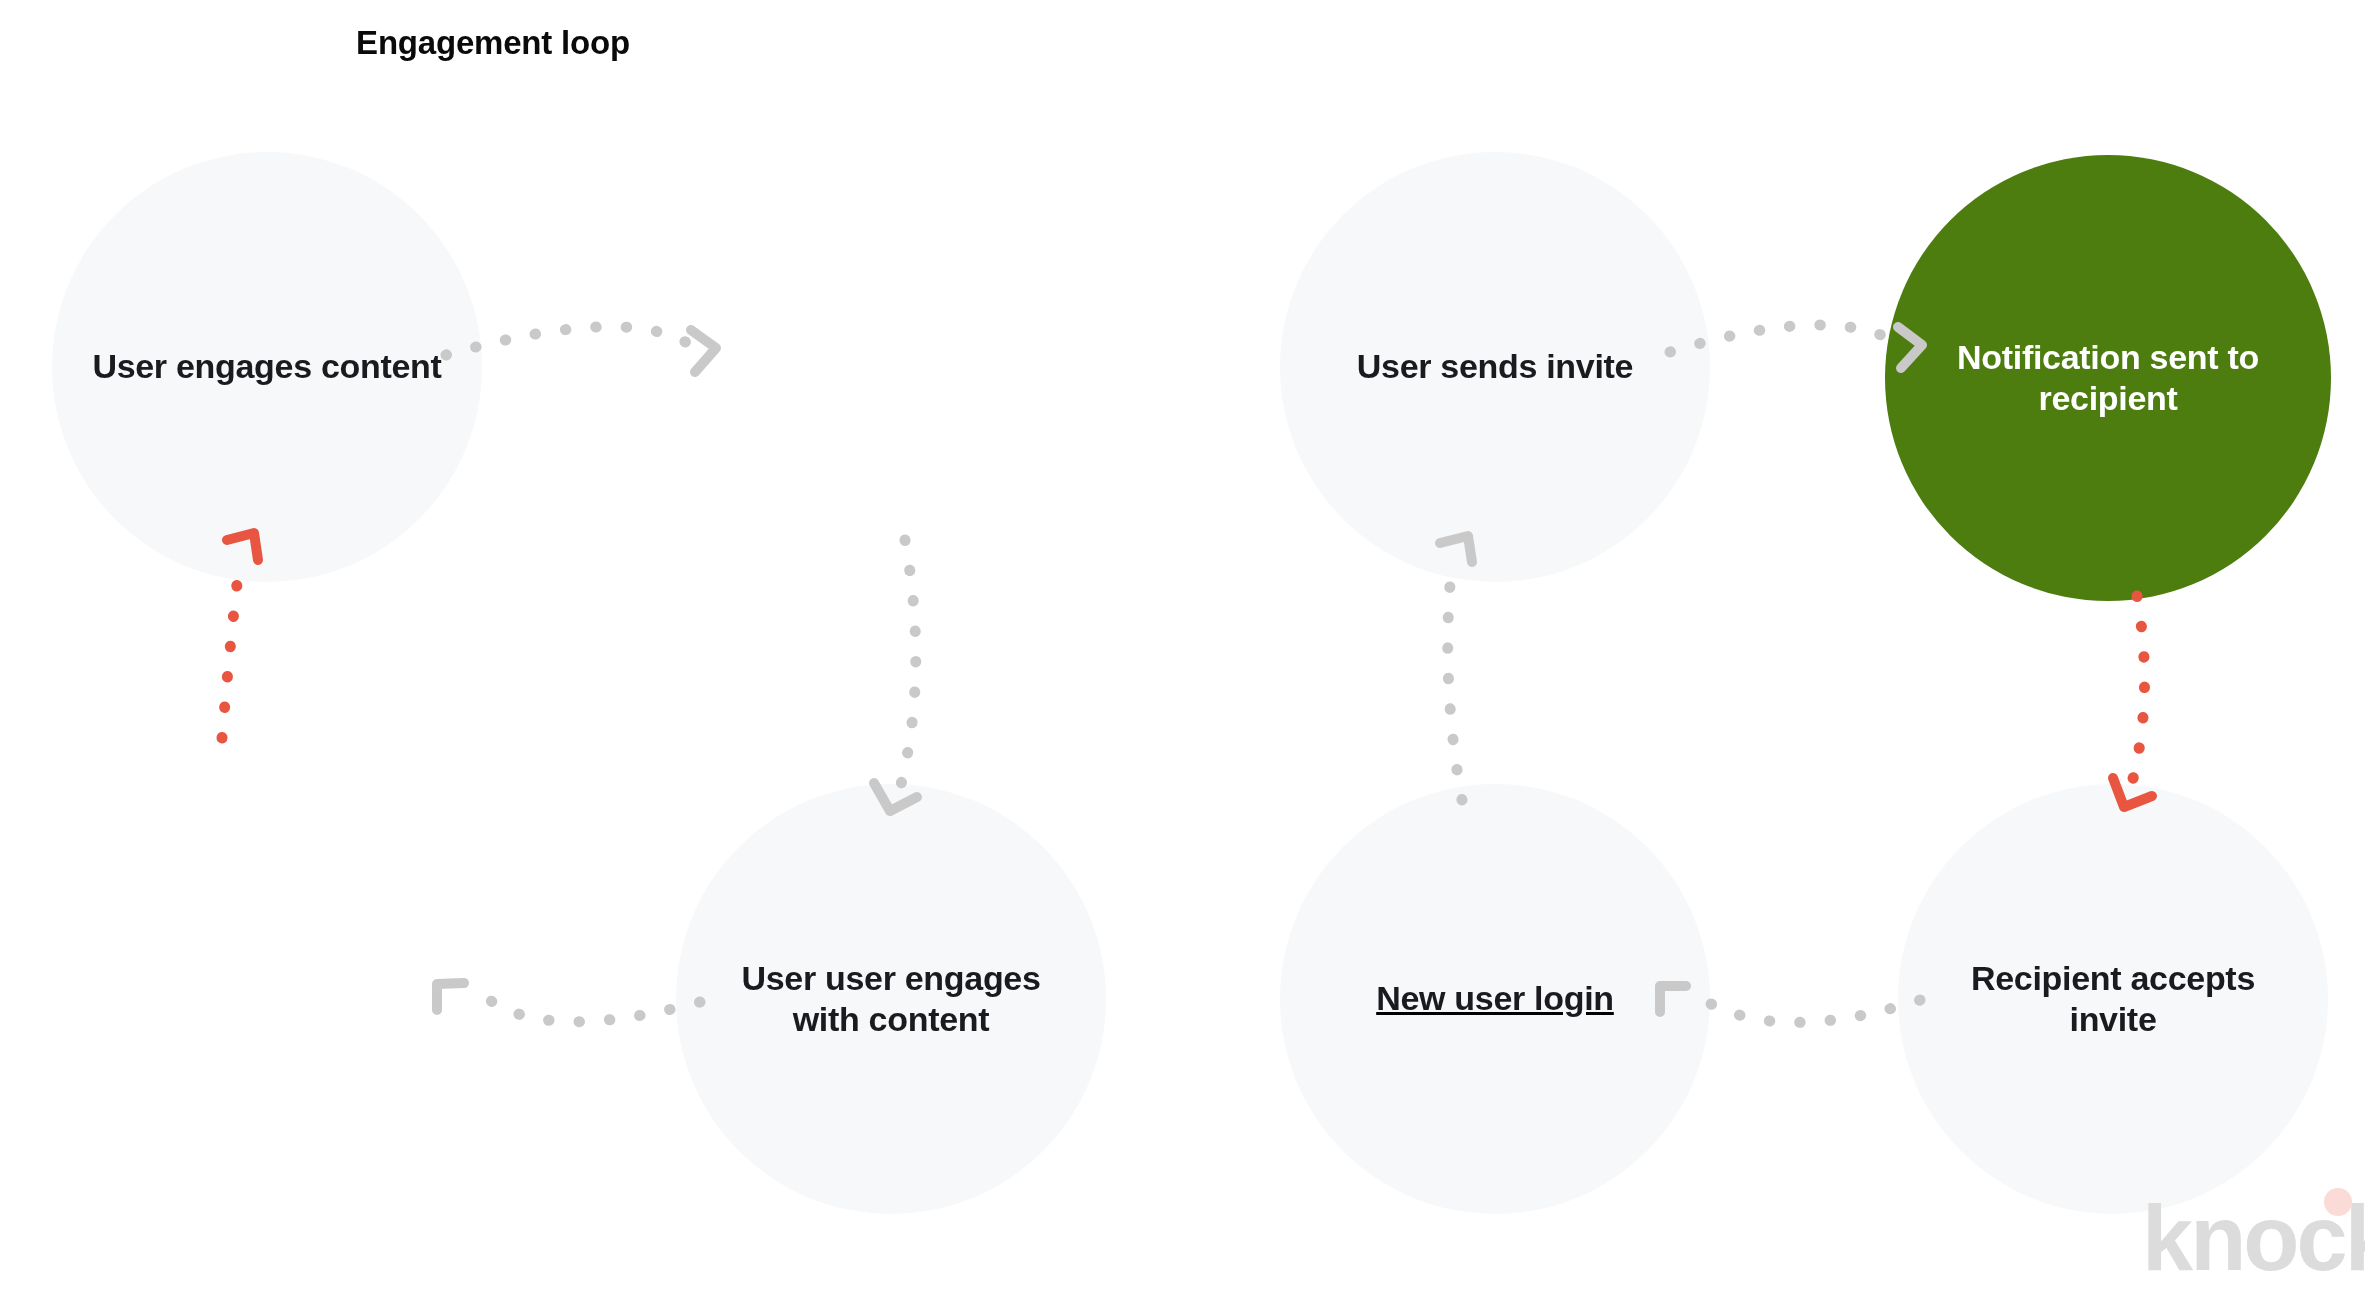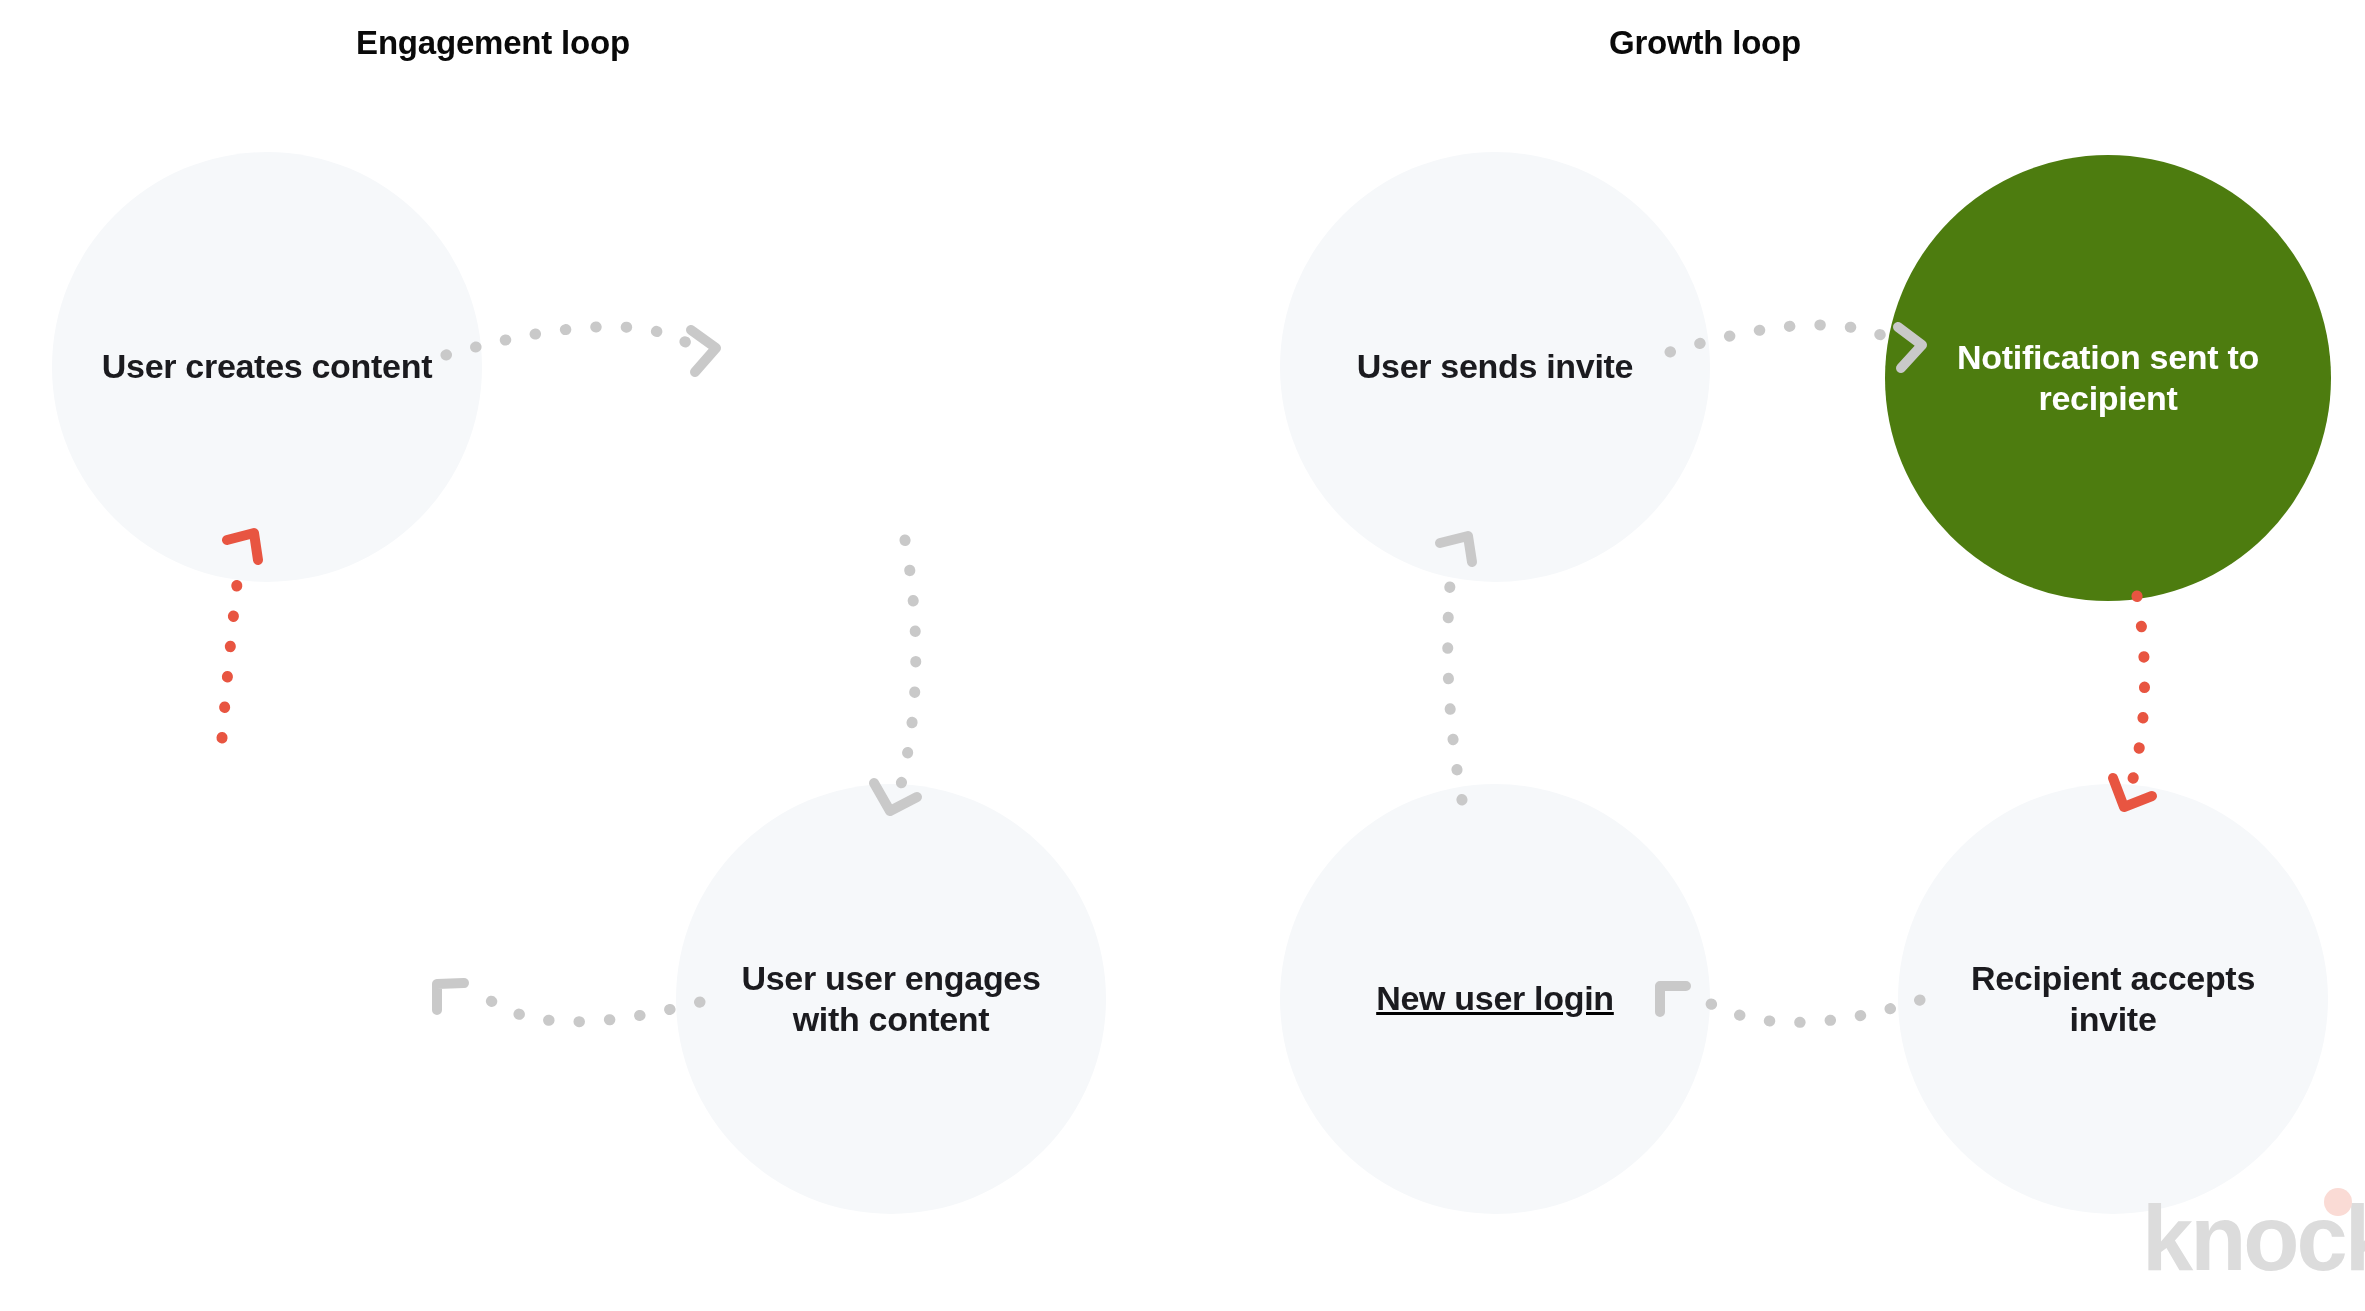--- a/index.html
+++ b/index.html
@@ -98,24 +98,23 @@
     top: 0px;
   }
 </style>
 </head>
 <body>
 
 <div id="stage">
 
   <div class="loop-title" style="left:268px; top:24px; width:450px;">Engagement loop</div>
 
-  <div class="loop-title" style="left:1480px; top:24px; width:450px;">Growth loop</div>
 
   <div class="node pale" style="left:52px; top:152px; width:430px; height:430px;">
-    <div class="node-label">User creates content</div>
+    <div class="node-label">User engages content</div>
   </div>
 
 
   <div class="node pale" style="left:676px; top:784px; width:430px; height:430px;">
     <div class="node-label">User user engages with content</div>
   </div>
 
 
   <div class="node pale" style="left:1280px; top:152px; width:430px; height:430px;">
     <div class="node-label">User sends invite</div>

